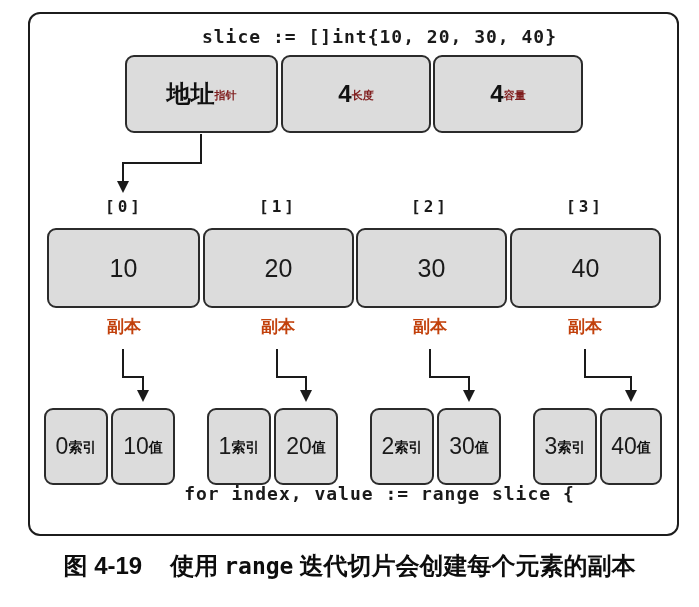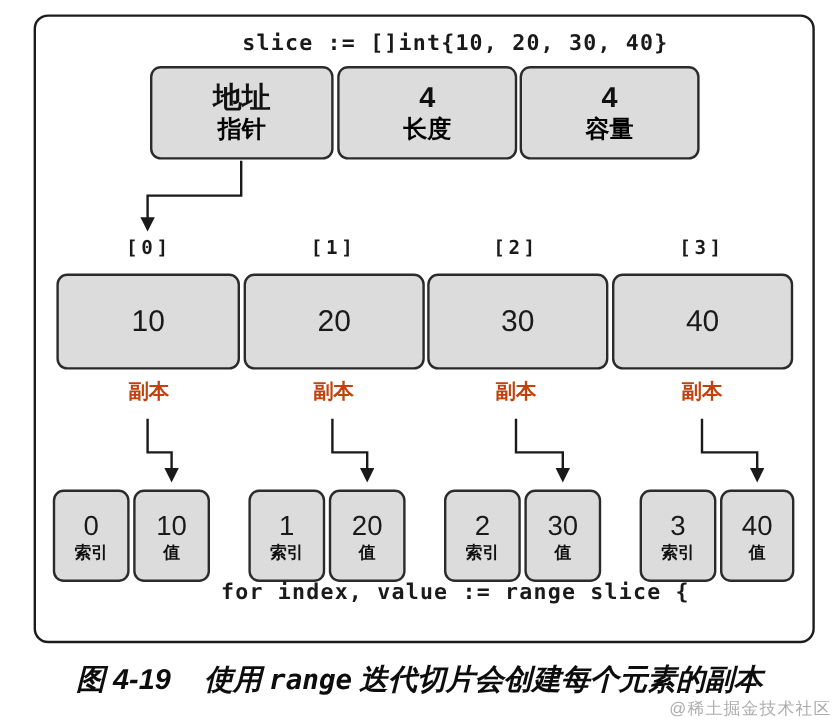--- a/index.html
+++ b/index.html
@@ -13,41 +13,41 @@
   }
   .code{
     position:absolute;left:28px;width:647px;text-align:center;
     font-family:"DejaVu Sans Mono","Liberation Mono",monospace;
     font-weight:700;font-size:18px;letter-spacing:1px;color:#1a1a1a;white-space:pre;padding-left:28px;
   }
   .code.top{top:26px;}
   .code.bottom{top:483px;}
   .gbox{
     position:absolute;background:#dcdcdc;border:2.5px solid #2b2b2b;border-radius:9px;
-    display:flex;flex-direction:column;align-items:center;justify-content:center;
+    display:flex;flex-direction:row;align-items:center;justify-content:center;
     box-sizing:border-box;line-height:1.15;
   }
   .hval{font-size:24px;font-weight:700;color:#111;}
-  .hlab{font-size:20px;font-weight:700;color:#000000;margin-top:2px;}
+  .hlab{font-size:11px;font-weight:700;color:#7f1d1d;margin-top:2px;}
   .sval{font-size:25px;color:#1a1a1a;}
   .idx{
     position:absolute;top:197px;width:70px;text-align:center;
     font-family:"DejaVu Sans Mono","Liberation Mono",monospace;
     font-weight:700;font-size:16px;letter-spacing:3px;color:#1a1a1a;
   }
   .copylab{
     position:absolute;top:315px;width:70px;text-align:center;
     font-size:17px;font-weight:700;color:#c2410c;
   }
   .pnum{font-size:23px;color:#1a1a1a;}
   .plab{font-size:14px;font-weight:700;color:#111;margin-top:1px;}
   .arrows{position:absolute;left:0;top:0;width:699px;height:607px;pointer-events:none;}
   .caption{
     position:absolute;left:0;top:550px;width:699px;text-align:center;
-    font-size:24px;font-weight:600;color:#0d0d0d;white-space:nowrap;font-style:italic;
+    font-size:24px;font-weight:600;color:#0d0d0d;white-space:nowrap;
   }
   .caption .fig{margin-right:28px;}
   .caption .mono{
     font-family:"DejaVu Sans Mono","Liberation Mono",monospace;
     font-weight:600;margin:0 6px;font-size:23px;
   }
   .watermark{
     position:absolute;right:6px;top:582px;font-size:14px;letter-spacing:1px;
     color:rgba(158,158,158,0.85);
   }
@@ -145,15 +145,14 @@
     <div class="pnum">40</div>
     <div class="plab">值</div>
   </div>
 
   <div class="code bottom">for index, value := range slice {</div>
 
   <div class="caption">
     <span class="fig">图 4-19</span><span>使用</span><span class="mono">range</span><span>迭代切片会创建每个元素的副本</span>
   </div>
 
-  <div class="watermark">@稀土掘金技术社区</div>
 
 </div>
 
 </body></html>

